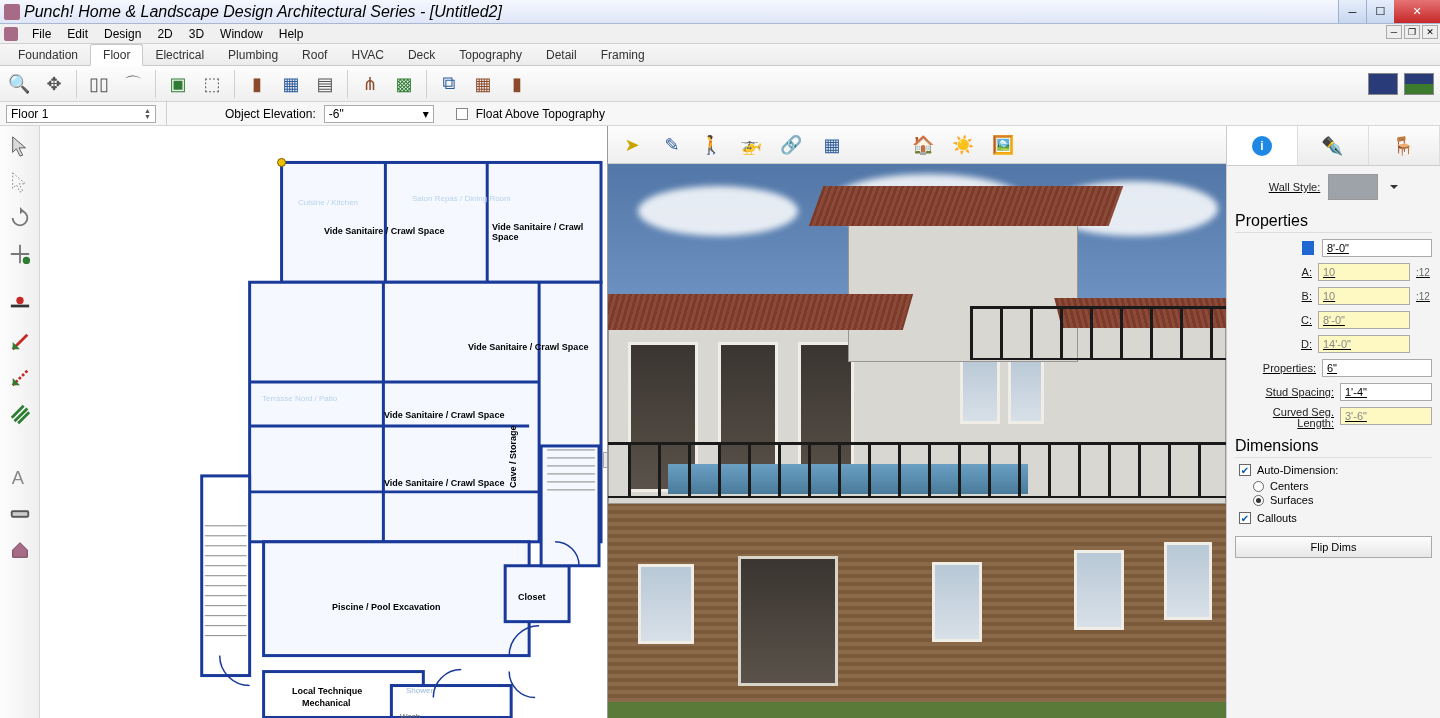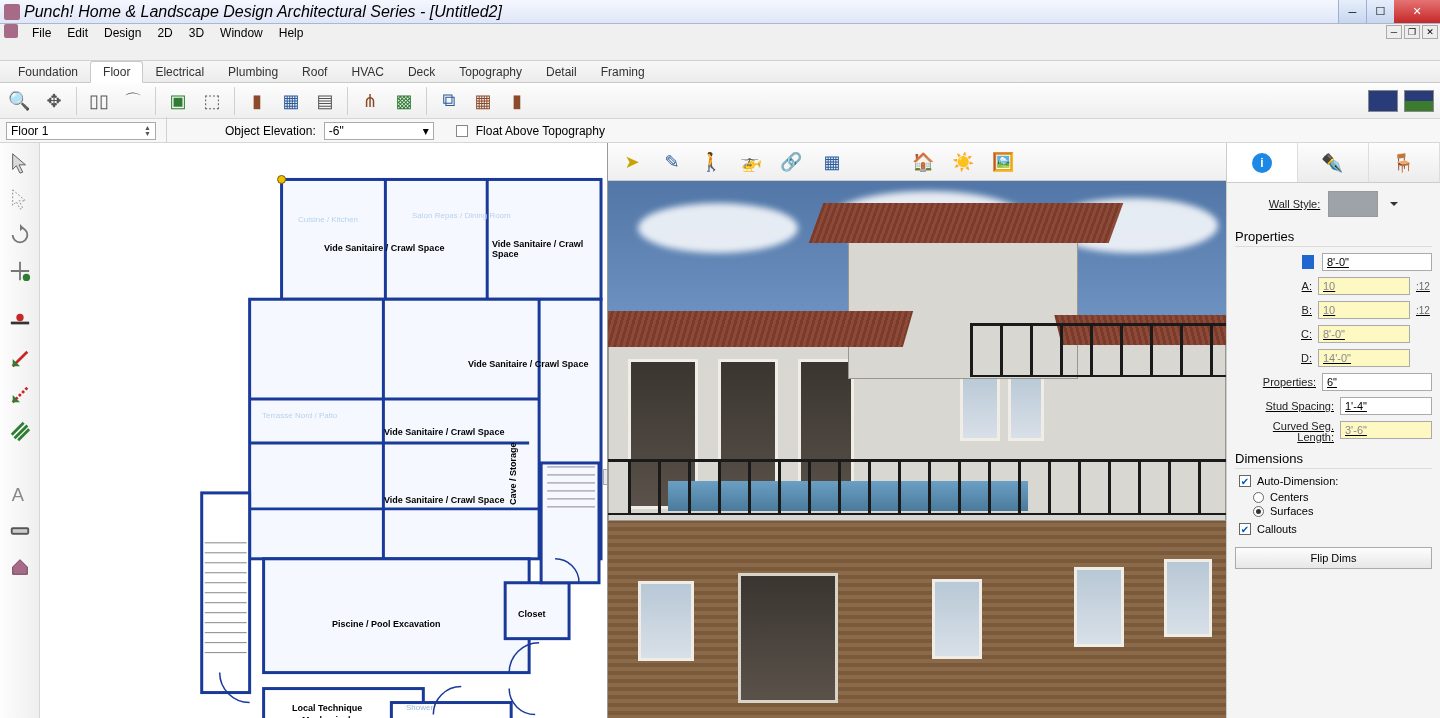--- a/index.html
+++ b/index.html
@@ -8,21 +8,21 @@
 
 .titlebar { height: 24px; background: linear-gradient(#f5f7ff, #dfe6f7); display: flex; align-items: center; border-bottom: 1px solid #aab7d0; }
 .titlebar .app-icon { width: 16px; height: 16px; margin: 0 4px; background: #a76b88; border-radius: 2px; }
 .titlebar .title { font-size: 16px; color: #000; flex: 1; font-style: italic; }
 .winbtns { display: flex; height: 100%; }
 .winbtn { width: 28px; display: flex; align-items: center; justify-content: center; font-size: 11px; }
 .winbtn.min, .winbtn.max { background: linear-gradient(#e6eefb,#c7d6ef); border-left:1px solid #9fb0ce;}
 .winbtn.close { width: 46px; background: linear-gradient(#e57373,#c62828); color: #fff; }
 
 
-.menubar { height: 37px; display: flex; padding-left: 4px; background: #f0f0f0; border-bottom: 1px solid #d0d0d0; position: relative; }
+.menubar { height: 20px; display: flex; align-items: center; padding-left: 4px; background: #f0f0f0; border-bottom: 1px solid #d0d0d0; position: relative; }
 .menubar .app-icon2 { width: 14px; height: 14px; margin-right: 6px; background:#a76b88; border-radius:2px;}
 .menubar .menu-item { font-size: 12px; padding: 2px 8px; cursor: default; }
 .mdi-btns { position: absolute; right: 2px; top: 1px; display: flex; gap: 2px; }
 .mdi-btns span { width: 16px; height: 14px; border: 1px solid #aaa; font-size: 9px; display:flex;align-items:center;justify-content:center; background:#eee;}
 
 
 .tabbar { height: 22px; display: flex; align-items: flex-end; background: linear-gradient(#f7f7f7,#ececec); border-bottom: 1px solid #c9c9c9; padding-left: 6px; }
 .tab { font-size: 12px; padding: 3px 12px; color: #333; cursor: default; }
 .tab.active { background: #fff; border: 1px solid #c9c9c9; border-bottom: 1px solid #fff; margin-bottom: -1px; border-radius: 3px 3px 0 0; }
 
@@ -74,21 +74,21 @@
 .rpanel { width: 214px; background:#f4f4f4; border-left:1px solid #ccc; font-size:12px; }
 .rp-tabs { height:40px; display:flex; border-bottom:1px solid #ccc; }
 .rp-tab { flex:1; display:flex; align-items:center; justify-content:center; border-right:1px solid #ddd; background:linear-gradient(#fdfdfd,#ececec);}
 .rp-tab.active { background:#fff; }
 .rp-body { padding:8px 8px; }
 .rp-row { display:flex; align-items:center; justify-content:flex-end; gap:6px; margin-bottom:6px;text-decoration:underline; }
 .rp-row label { font-size:11px; color:#222; }
 .rp-input { width:92px; height:18px; border:1px solid #aaa; padding:0 4px; background:#fff; font-size:11px; }
 .rp-input.dis { background:#fef9c3; color:#888; }
 .rp-unit { font-size:10px; color:#666; width:16px; text-align:left; }
-.rp-section { font-size:13px; font-weight:400; margin:8px 0 6px 0; border-bottom:1px solid #ddd; padding-bottom:2px; }
+.rp-section { font-size:16px; font-weight:400; margin:8px 0 6px 0; border-bottom:1px solid #ddd; padding-bottom:2px; }
 .rp-check { display:flex; align-items:center; gap:6px; margin:4px 0 4px 4px; font-size:11px; }
 .rp-check .box { width:12px; height:12px; border:1px solid #666; background:#fff; display:flex; align-items:center; justify-content:center; font-size:10px; color:#0058b0;}
 .rp-radio { display:flex; align-items:center; gap:6px; margin:2px 0 2px 18px; font-size:11px; }
 .rp-radio .dot { width:11px; height:11px; border:1px solid #666; border-radius:50%; background:#fff; display:flex; align-items:center; justify-content:center;}
 .rp-radio .dot.sel::after { content:""; width:5px; height:5px; background:#333; border-radius:50%; }
 .rp-btn { width:100%; height:22px; border:1px solid #aaa; background:linear-gradient(#fdfdfd,#e7e7e7); font-size:11px; margin-top:8px; }
 .wallstyle-box { width:50px; height:26px; border:1px solid #999; background:#9da3a8; display:inline-block; vertical-align:middle;}
 .drop-caret { display:inline-block; margin-left:4px; border:4px solid transparent; border-top-color:#333; transform:translateY(2px);}
 </style>
 </head>

